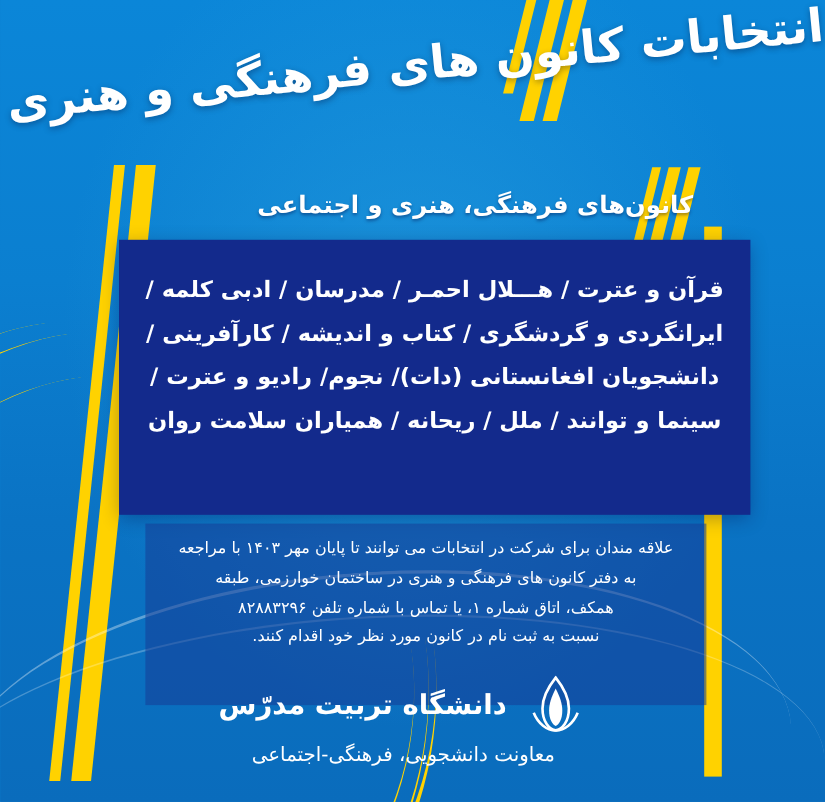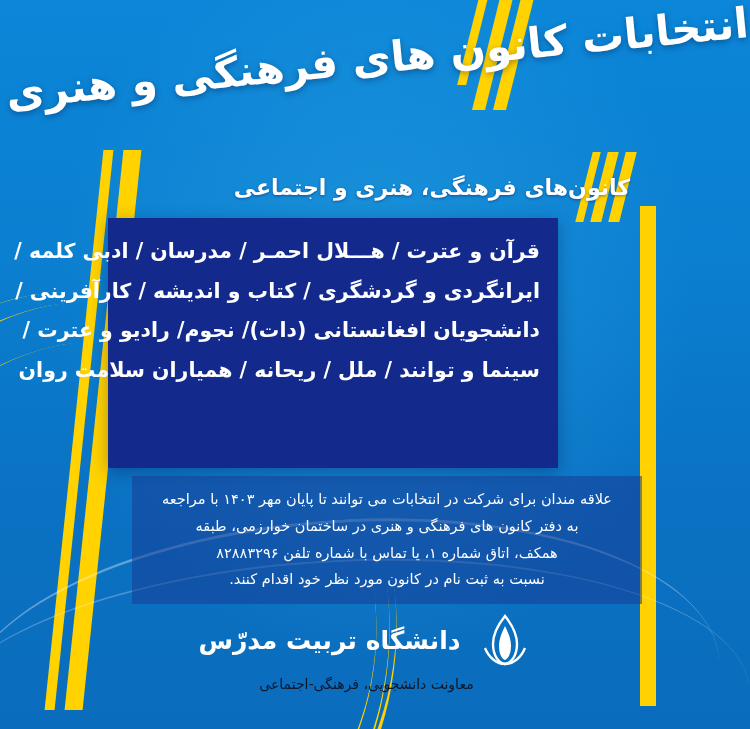--- a/index.html
+++ b/index.html
@@ -122,44 +122,44 @@
     font-size: 22px;
     font-weight: bold;
     text-shadow: 0 1px 3px rgba(0,0,60,0.4);
   }
 
   
   .clubs-panel {
     position: absolute;
     left: 108px;
     top: 218px;
-    width: 450px;
+    width: 574px;
     height: 250px;
     background: #132a8c;
     box-shadow: 0 4px 16px rgba(0,0,60,0.3);
-    padding: 14px 18px 10px 18px;
+    padding: 26px 18px 10px 18px;
     box-sizing: border-box;
   }
   .clubs-line {
     color: #ffffff;
     font-size: 20.5px;
     font-weight: bold;
     text-align: center;
     line-height: 1.0;
     padding: 9px 0 10px 0;
     white-space: nowrap;
   }
 
   
   .info-box {
     position: absolute;
     left: 132px;
     top: 476px;
     width: 510px;
-    height: 128px;
+    height: 165px;
     background: rgba(22,60,150,0.55);
     padding: 10px 22px;
     box-sizing: border-box;
   }
   .info-text {
     color: #ffffff;
     font-size: 14.5px;
     line-height: 1.85;
     text-align: center;
   }
@@ -183,22 +183,22 @@
     position: relative;
   }
   .logo-name {
     color: #ffffff;
     font-size: 25px;
     font-weight: bold;
     letter-spacing: 0px;
   }
   .footer-sub {
     margin-top: 10px;
-    color: #0f172a;
-    font-size: 14px;
+    color: #ffffff;
+    font-size: 18px;
   }
 </style>
 </head>
 <body>
 
 <div class="poster">
 
   <div class="bg-base"></div>
   <div class="bg-vignette"></div>
 

